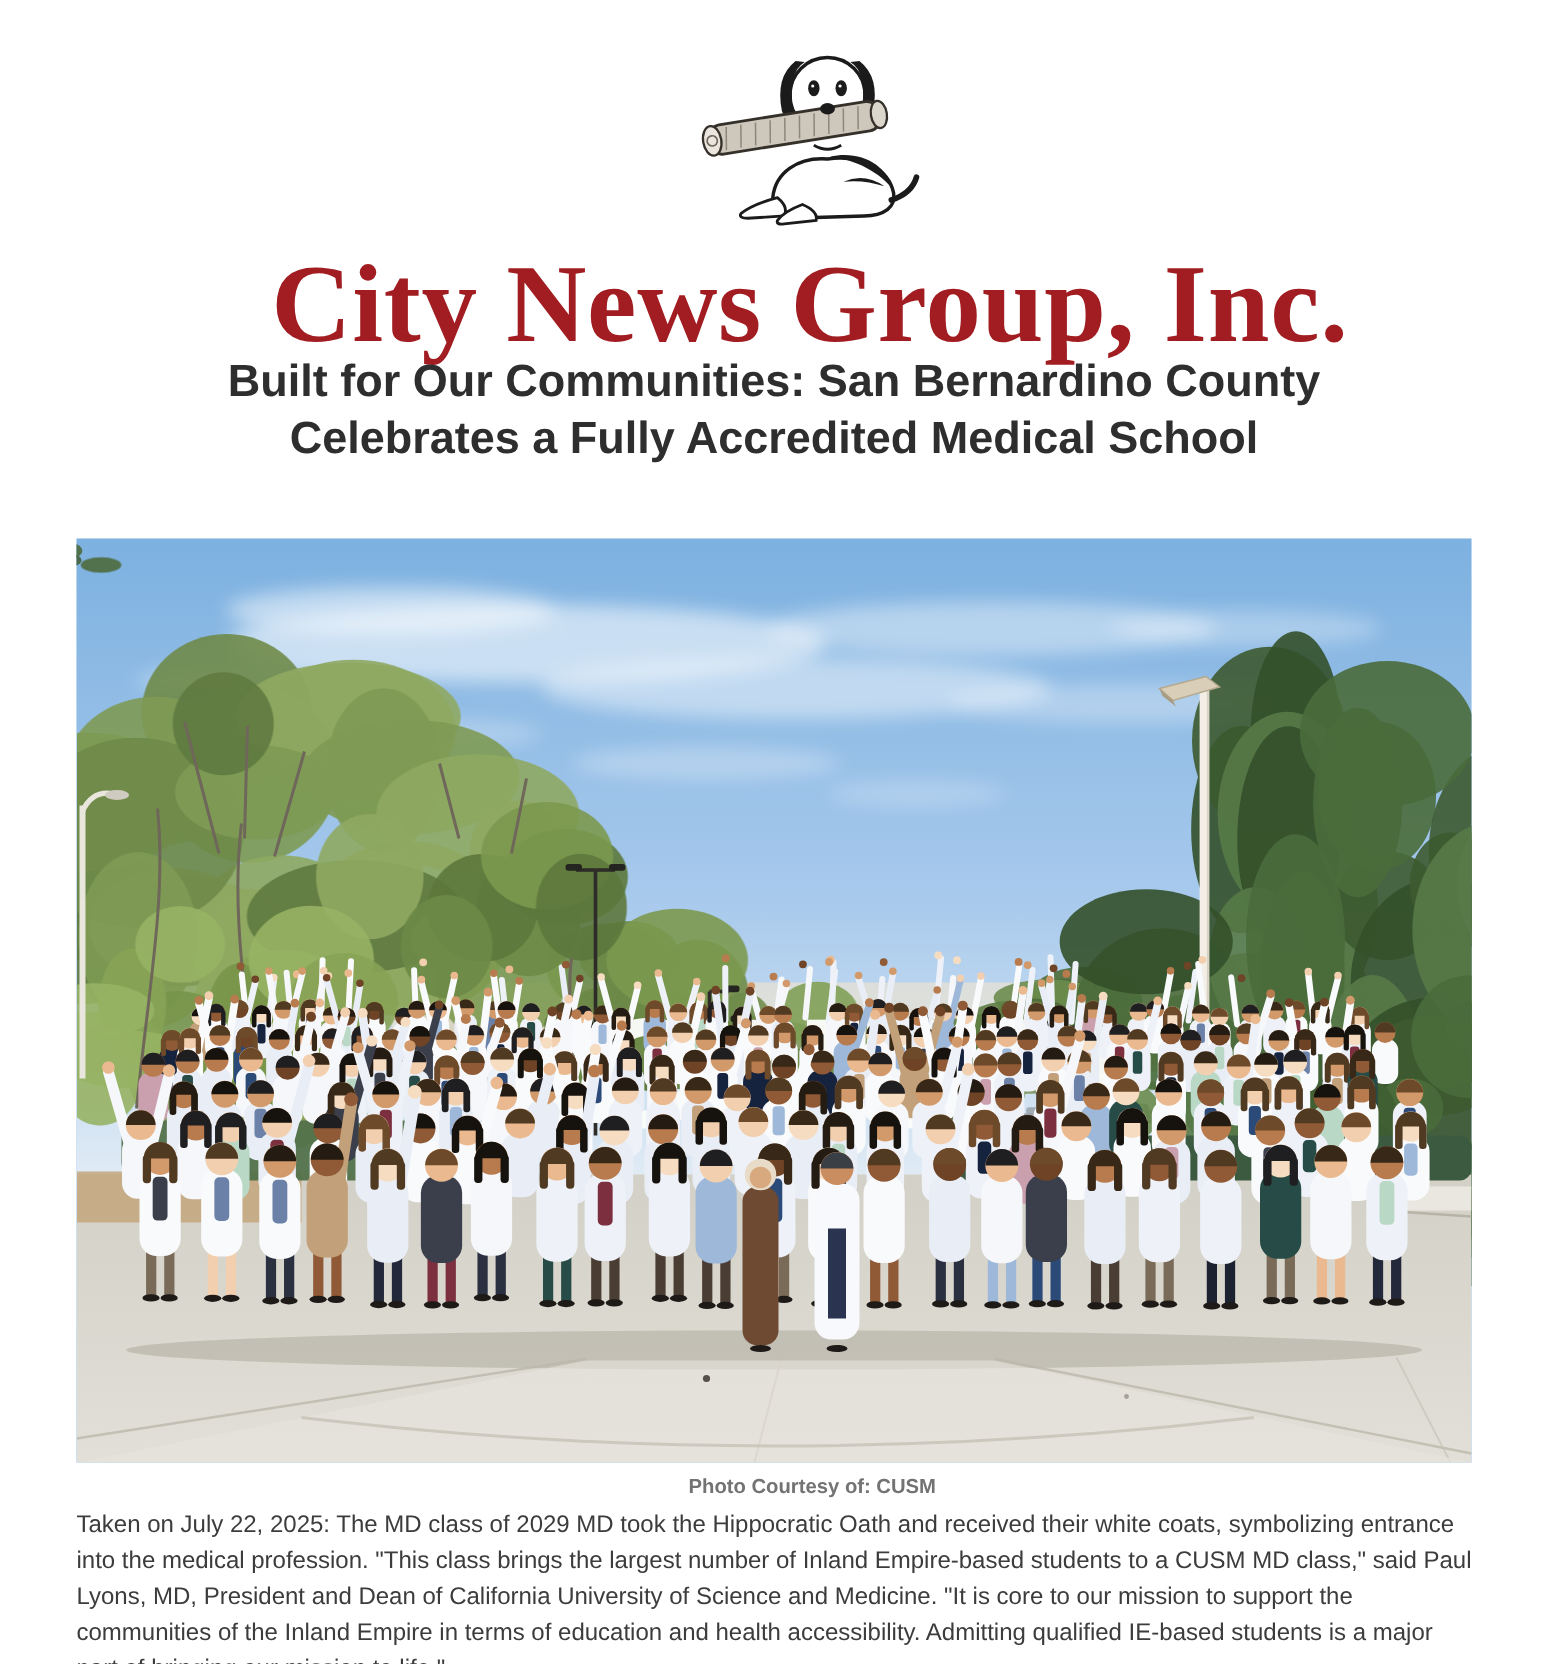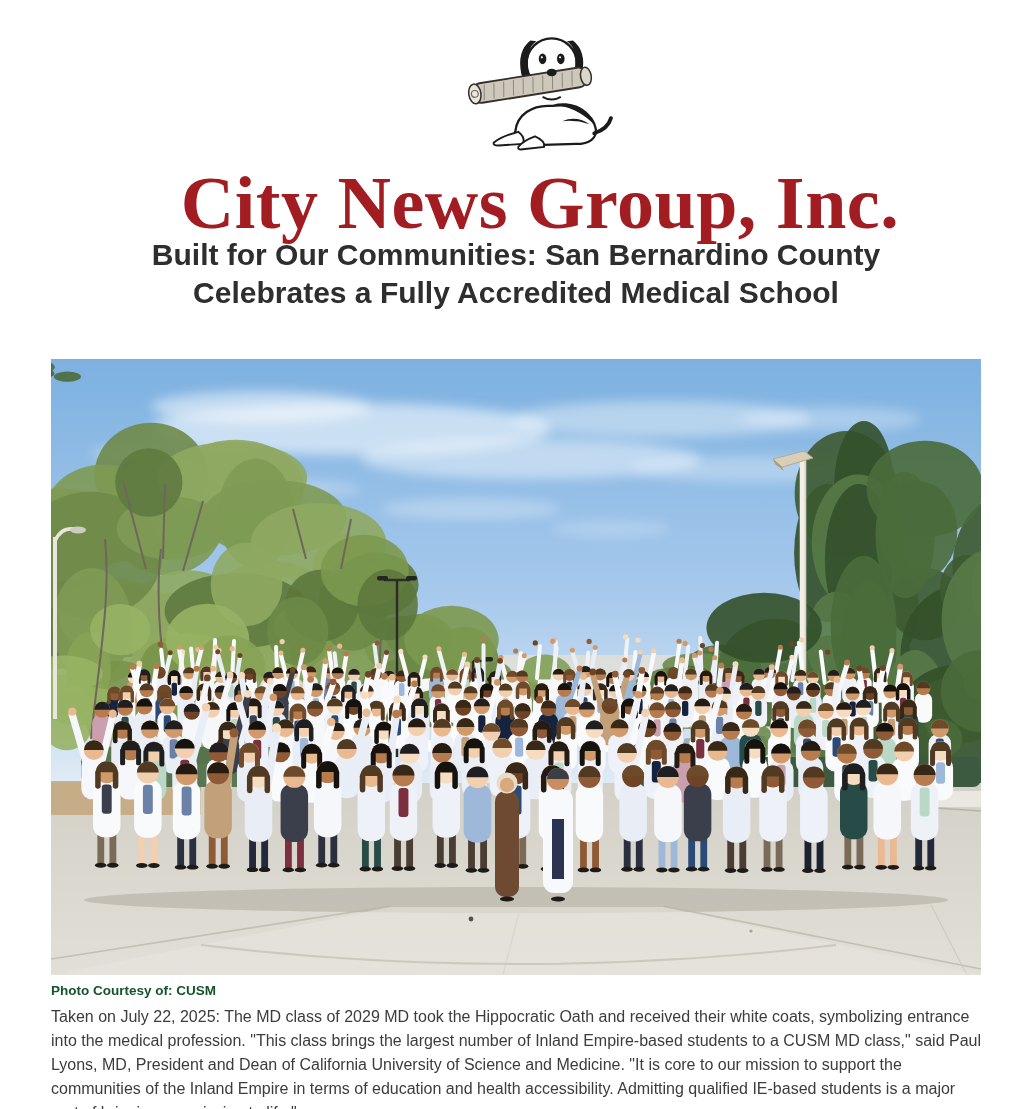--- a/index.html
+++ b/index.html
@@ -5,21 +5,21 @@
   html,body{margin:0;padding:0;background:#ffffff;}
   body{width:1032px;font-family:"Liberation Sans",sans-serif;color:#3c3c3c;}
   .header{display:flex;align-items:center;padding:14px 0 0 48px;height:162px;flex-direction:column;}
   .dog-logo{width:152px;height:152px;flex:0 0 auto;margin-right:4px;}
   .logo-text{font-family:"Liberation Serif",serif;font-weight:bold;font-size:74px;
              color:#a21d21;letter-spacing:0.5px;white-space:nowrap;line-height:1;}
   .headline{font-size:30px;font-weight:bold;color:#2e2e2e;text-align:center;
             line-height:38px;max-width:850px;margin:60px auto 0;}
   figure{margin:47px 0 0 51px;width:930px;}
   .photo-svg{display:block;width:930px;height:616px;background:#9cc4ea;}
-  .caption{font-size:13.5px;font-weight:bold;color:#14532d;margin:8px 0 0 51px;}
+  .caption{font-size:13.5px;font-weight:bold;color:#737373;margin:8px 0 0 51px;text-align:center;}
   .body-text{font-size:16px;line-height:24px;color:#3c3c3c;margin:7px 0 20px 51px;width:932px;}
 </style>
 </head>
 <body>
 
 <div class="header">
   <svg class="dog-logo" viewBox="0 0 200 190">
 
     <path d="M70,150 C72,128 92,114 118,116 C150,112 172,126 176,146 C178,158 168,166 150,166 L86,168 C74,168 68,160 70,150 Z" fill="#ffffff" stroke="#1b1b1b" stroke-width="3"></path>
     <path d="M120,114 C148,108 170,122 175,142 C160,124 138,116 120,114 Z" fill="#1b1b1b"></path>

